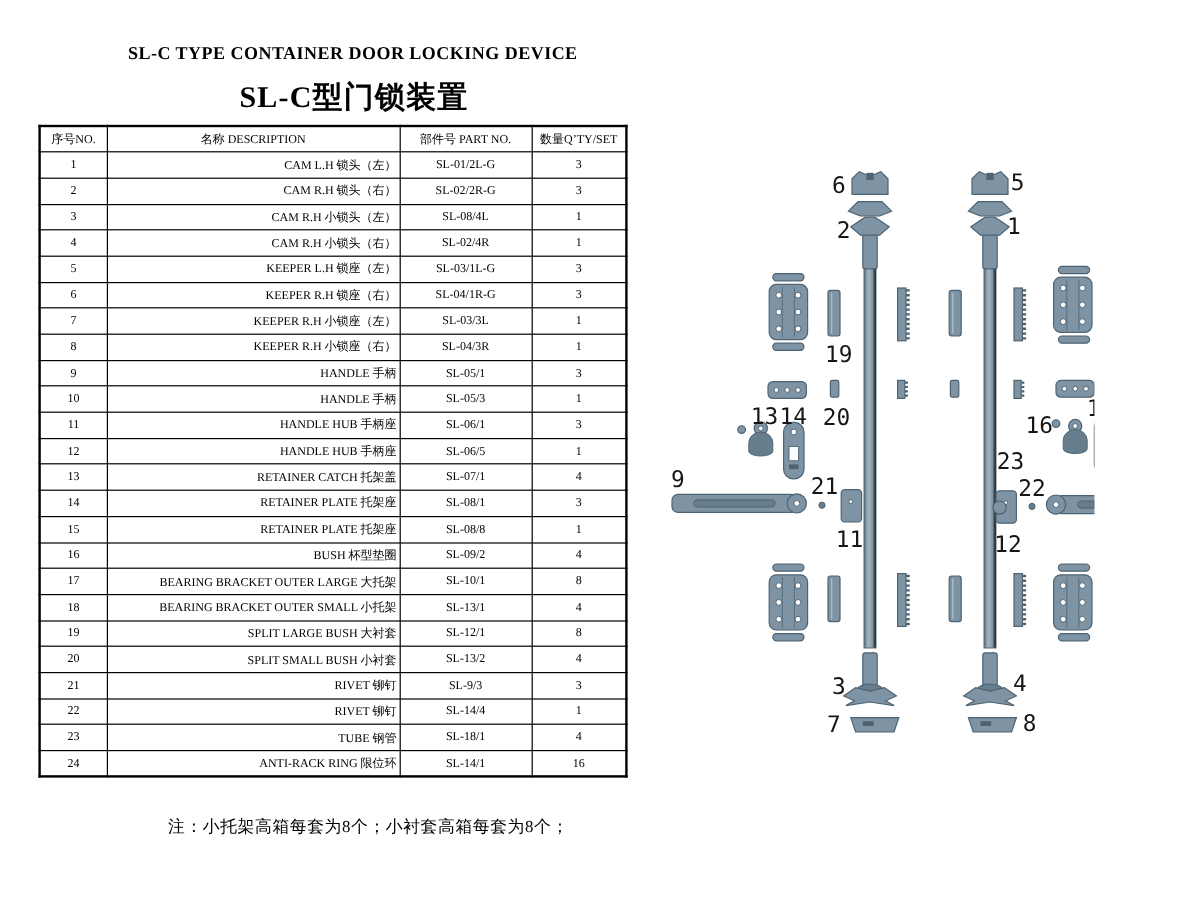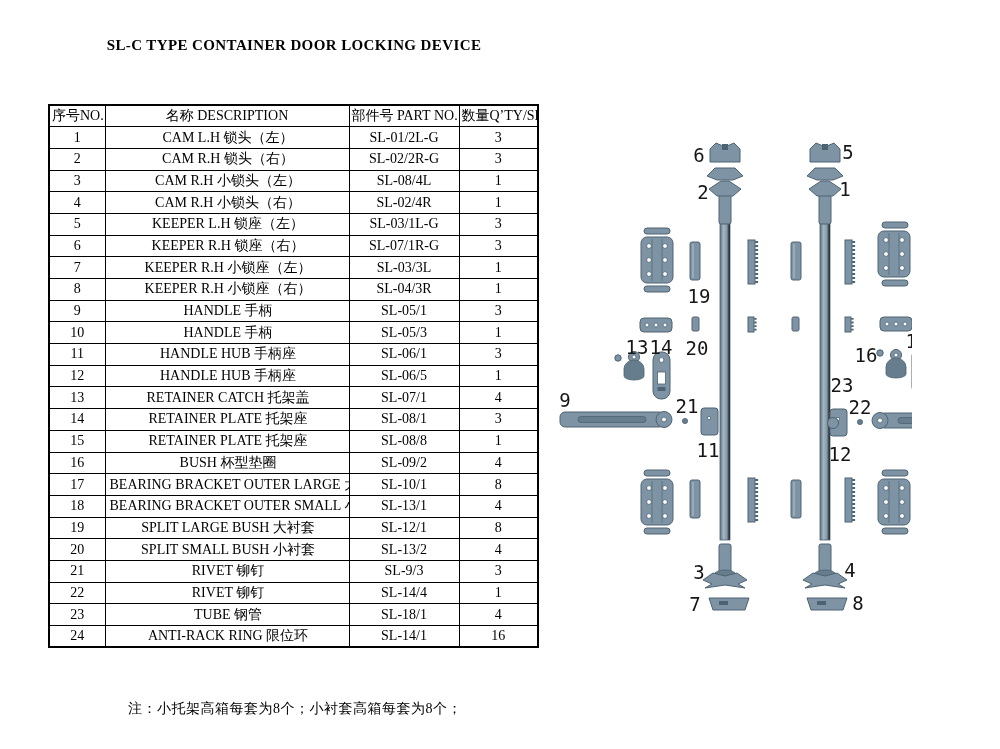--- a/index.html
+++ b/index.html
@@ -15,53 +15,54 @@
     position:absolute; left:0; top:37px; width:588px;
     text-align:center; font-size:15px; font-weight:bold; letter-spacing:0.4px;
     font-family:"Liberation Serif","DejaVu Serif",serif;
   }
   .title-zh {
     position:absolute; left:0; top:64px; width:590px;
     text-align:center; font-size:25px; font-weight:bold; letter-spacing:1px;
   }
 
   table.parts {
-    position:absolute; left:48px; top:104px; width:489px;
+    position:absolute; left:32px; top:104px; width:489px;
     border-collapse:collapse; table-layout:fixed;
-    font-size:14px; border:2px solid #000;
+    font-size:10px; border:2px solid #000;
   }
   .parts th, .parts td {
     border:1px solid #000;
     height:21.7px; padding:0 2px;
     font-weight:normal; text-align:center;
     overflow:hidden; white-space:nowrap;
   }
-  .parts td.c1 { text-align:center; padding-left:4px; }
+  .parts td.c1 { text-align:right; padding-left:4px; }
 
   .note {
-    position:absolute; left:128px; top:680px;
-    font-size:14px; letter-spacing:0.5px;margin-top:20px;
+    position:absolute; left:140px; top:680px;
+    font-size:14px; letter-spacing:0.5px;
   }
 
   .diagram { position:absolute; left:540px; top:120px; }
   .part   { fill:var(--part-fill,#7e94a4); stroke:var(--part-stroke,#4e6372); stroke-width:1; }
   .part-dark { fill:var(--part-dark,#667d8d); stroke:var(--part-stroke,#4e6372); stroke-width:0.8; }
   .hole   { fill:#ffffff; stroke:var(--part-stroke,#4e6372); stroke-width:0.8; }
   .diag-label {
     font-family:"DejaVu Sans Mono","Liberation Mono",monospace;
     font-size:19px; fill:#161616;
     text-anchor:middle; dominant-baseline:central;
   }
 </style>
 </head>
 <body>
 
 <div class="page">
 
   <div class="title-en">SL-C TYPE CONTAINER DOOR LOCKING DEVICE</div>
+  <div class="title-zh">SL-C型门锁装置</div>
 
   <table class="parts">
     <colgroup>
       <col style="width:56px">
         <col style="width:244px">
         <col style="width:110px">
         <col style="width:79px">
     </colgroup>
     <thead>
       <tr>
@@ -98,21 +99,21 @@
         </tr>
         <tr>
           <td class="c0">5</td>
           <td class="c1">KEEPER L.H 锁座（左）</td>
           <td class="c2">SL-03/1L-G</td>
           <td class="c3">3</td>
         </tr>
         <tr>
           <td class="c0">6</td>
           <td class="c1">KEEPER R.H 锁座（右）</td>
-          <td class="c2">SL-07/1R-G</td>
+          <td class="c2">SL-04/1R-G</td>
           <td class="c3">3</td>
         </tr>
         <tr>
           <td class="c0">7</td>
           <td class="c1">KEEPER R.H 小锁座（左）</td>
           <td class="c2">SL-03/3L</td>
           <td class="c3">1</td>
         </tr>
         <tr>
           <td class="c0">8</td>

